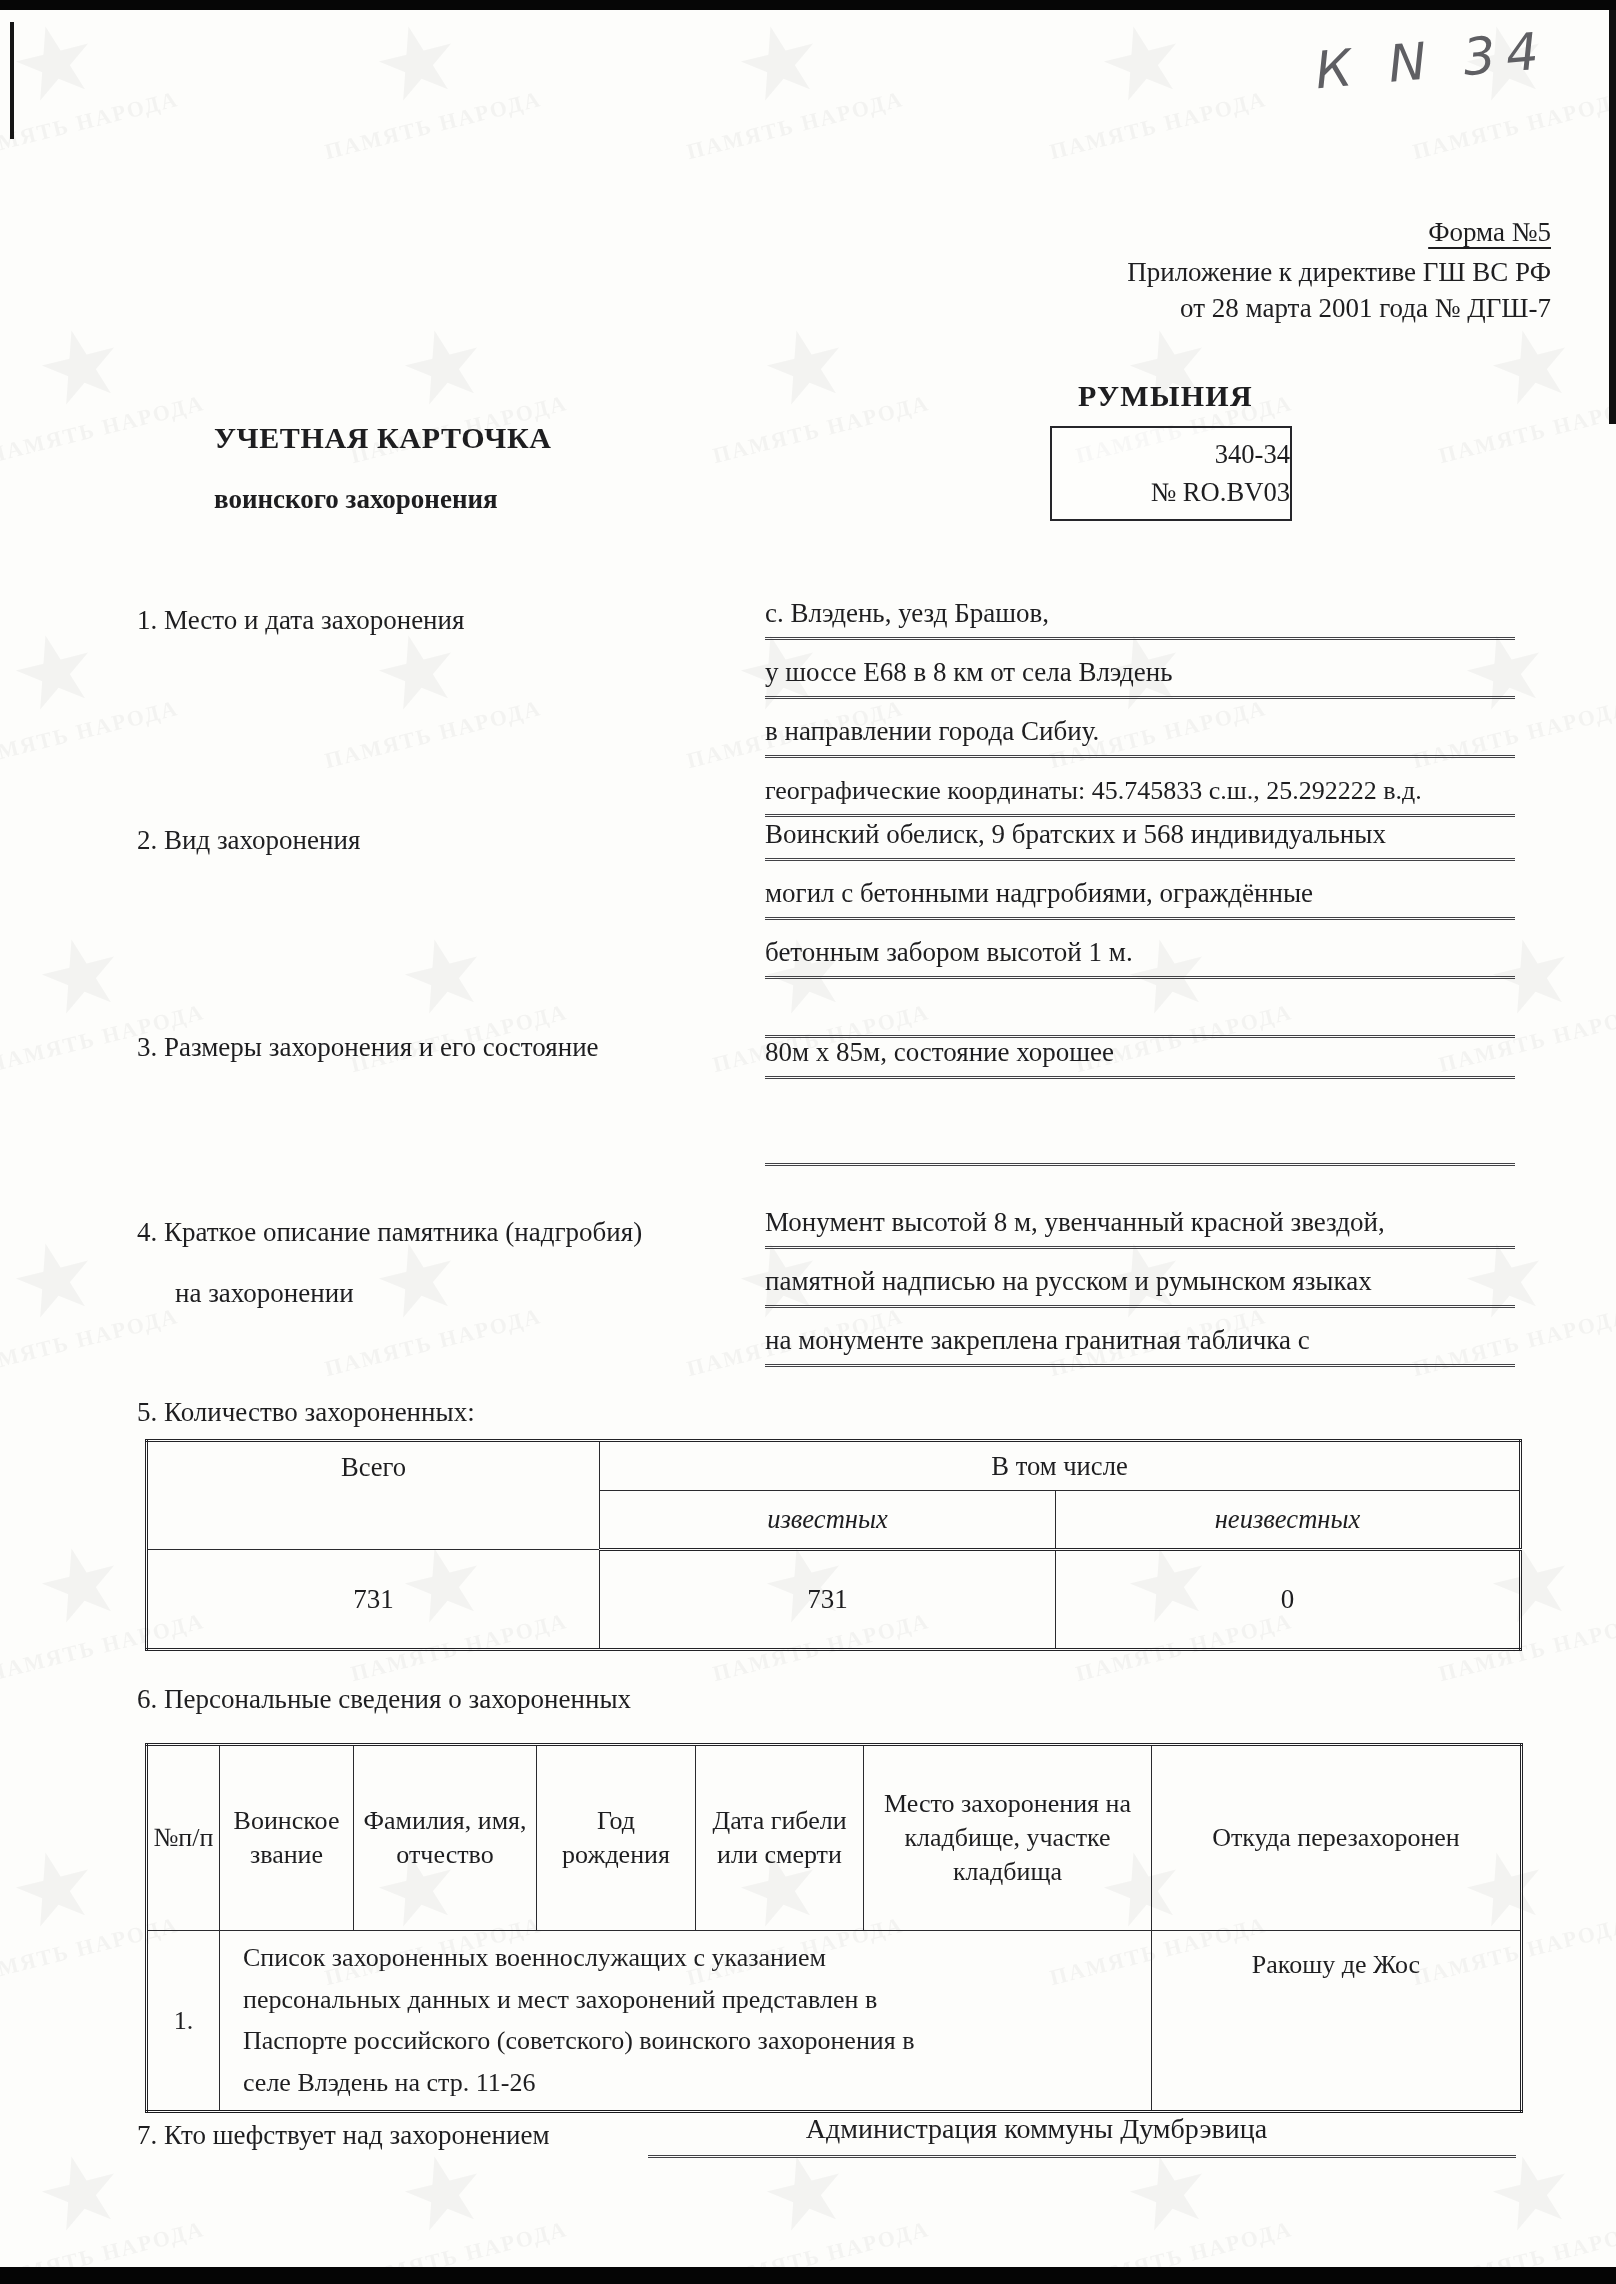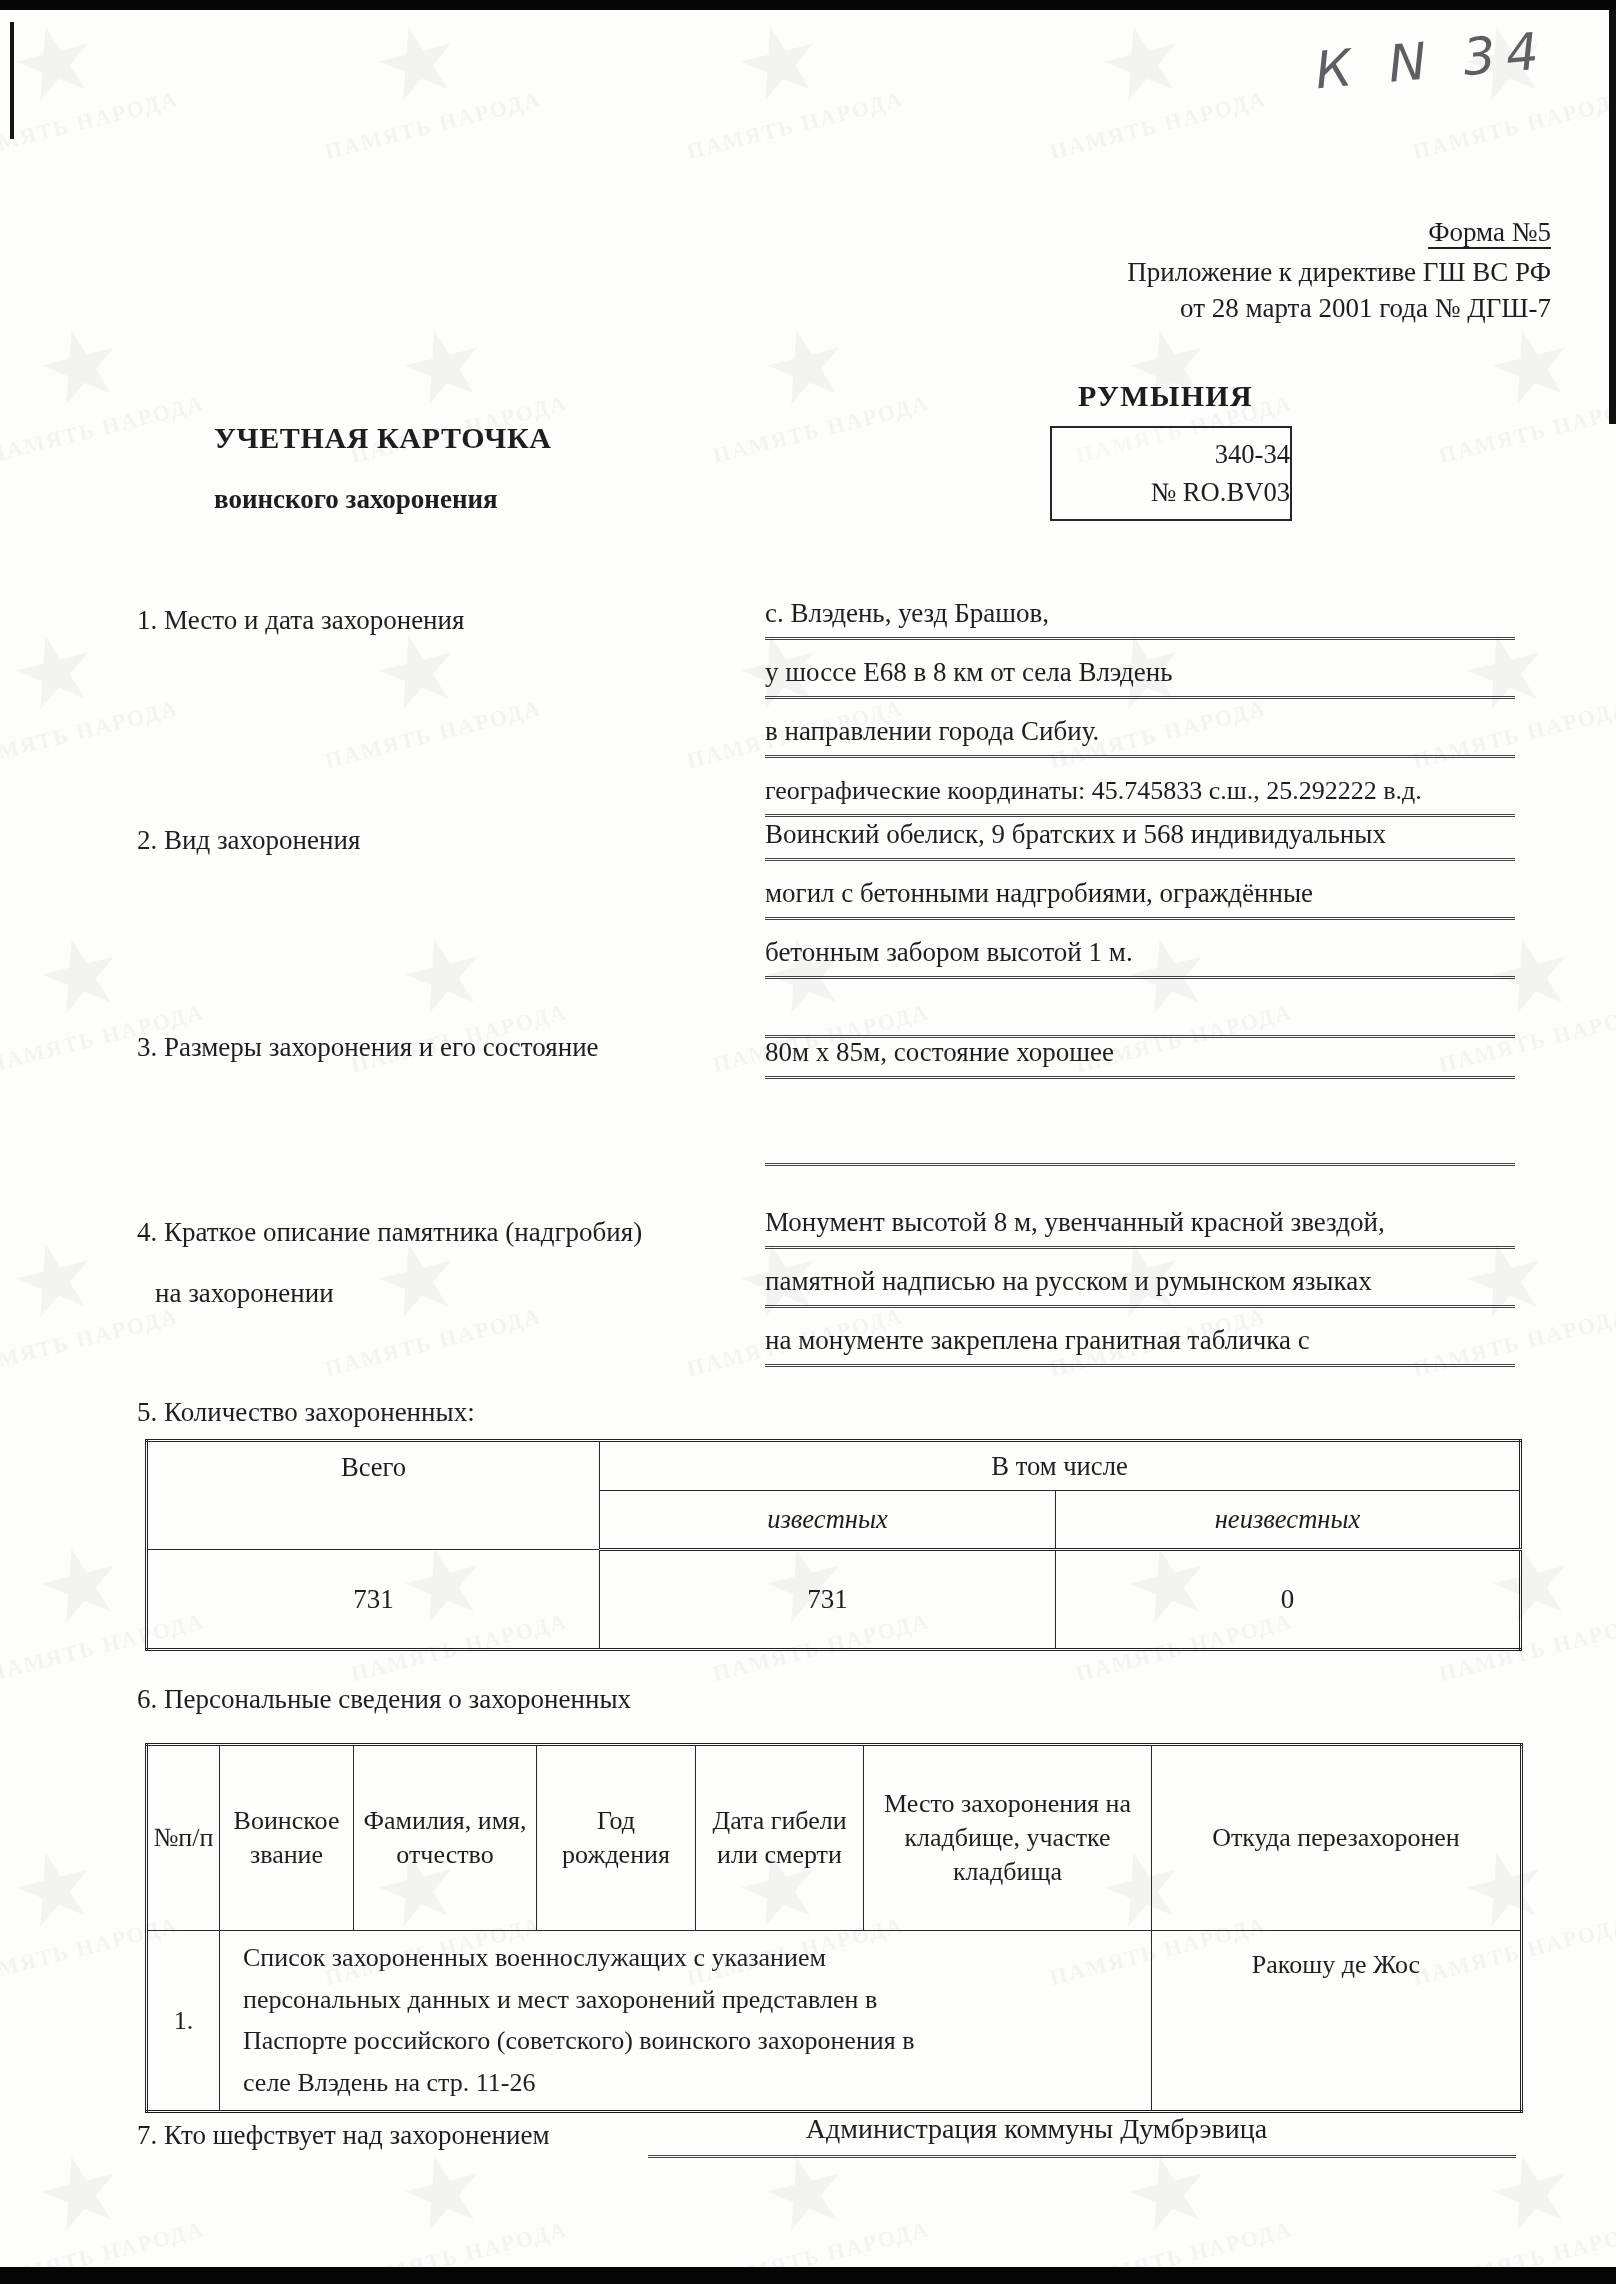--- a/index.html
+++ b/index.html
@@ -33,21 +33,21 @@
   .card-title{position:absolute;left:214px;top:421px;z-index:2;}
   .ct1{font-size:30px;font-weight:bold;letter-spacing:0.6px;}
   .ct2{font-size:27px;font-weight:bold;margin-top:28.5px;}
   .country{position:absolute;left:1036px;top:379px;width:259px;z-index:2;text-align:center;
     font-size:30px;font-weight:bold;letter-spacing:1.3px;}
   .code-box{position:absolute;left:1050px;top:426px;width:238px;height:91px;z-index:2;
     border:2.6px solid #26262a;display:flex;flex-direction:column;justify-content:center;align-items:flex-end;
     gap:7.8px;font-size:26.6px;background:rgba(255,255,255,0.35);}
   
   .f-label{position:absolute;left:137px;width:635px;z-index:2;font-size:27px;line-height:1.2;}
-  .f-label .l2{margin-left:18px;margin-top:28.5px;}
+  .f-label .l2{margin-left:38px;margin-top:28.5px;}
   .f-value{position:absolute;left:765px;width:750px;z-index:2;}
   .vline{
     box-sizing:border-box;height:59px;display:flex;align-items:flex-end;
     padding-bottom:7.8px;border-bottom:3.2px double #424246;
     font-size:27px;white-space:nowrap;overflow:visible;
   }
   .vline.tall{height:87px;}
   .vline.small{font-size:26px;}
   .sec-title{position:absolute;left:137px;z-index:2;font-size:27px;}
   

